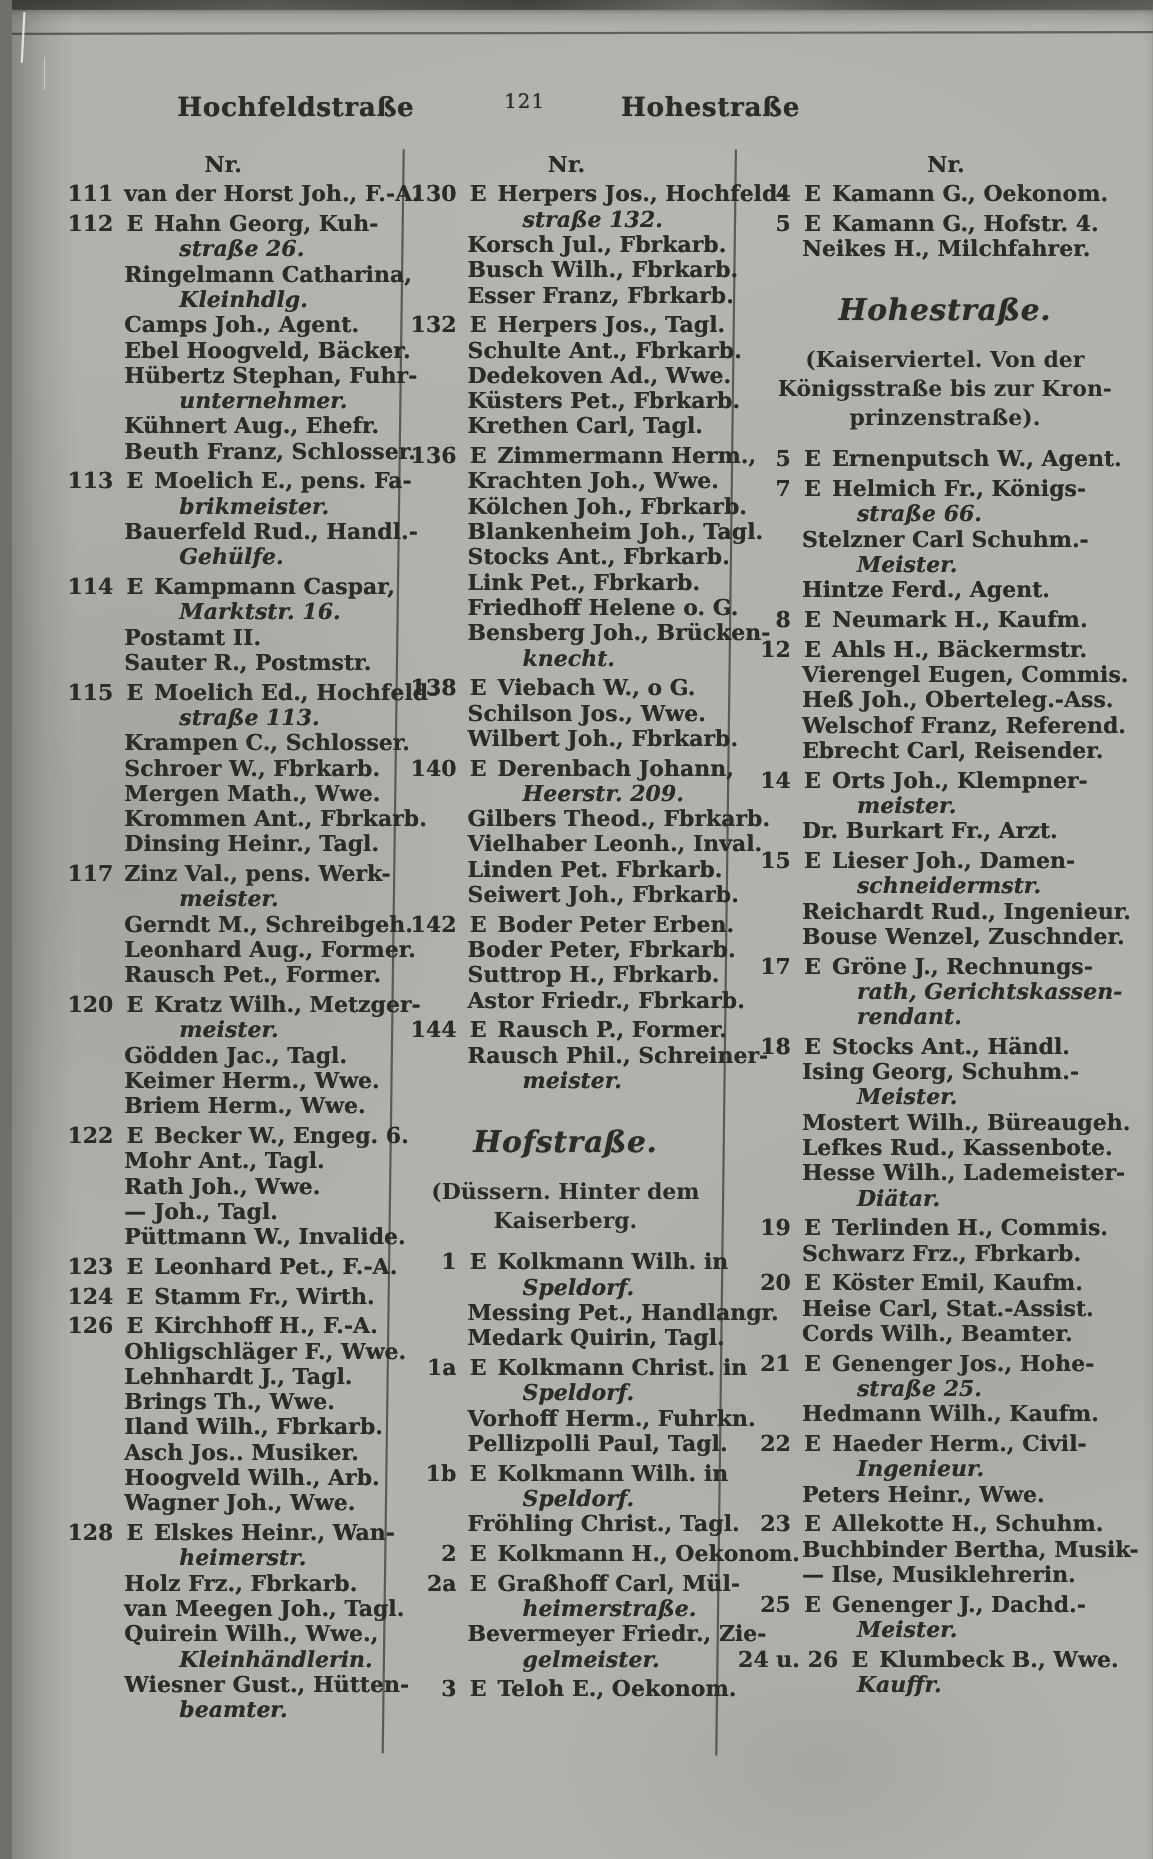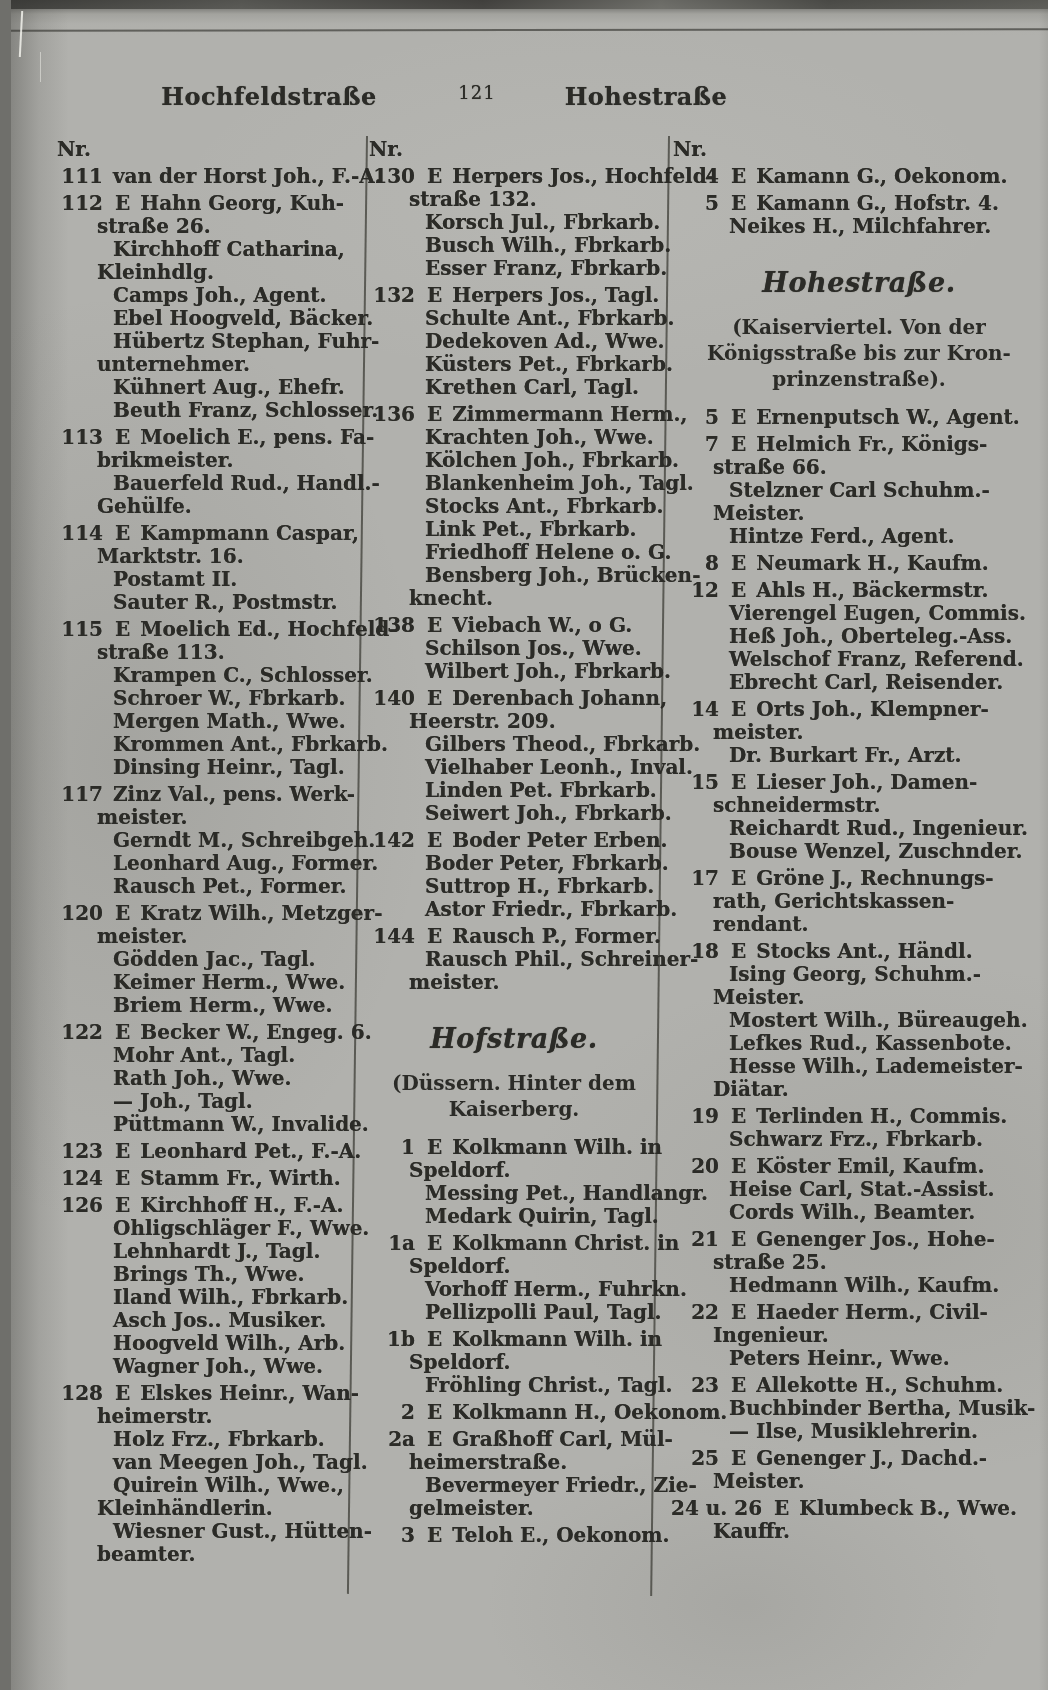--- a/index.html
+++ b/index.html
@@ -40,24 +40,24 @@
   .d2 { left:657px; top:136px; height:1460px; transform:rotate(0.70deg); }
 
   #columns { position:absolute; left:0; top:138px; width:100%; }
   .col { position:absolute; top:0; }
   .col-1 { left:44px;  width:294px; }
   .col-2 { left:356px; width:294px; }
   .col-3 { left:660px; width:376px; }
 
   .row { font-weight:bold; font-size:20px; line-height:23px; white-space:nowrap;
          text-shadow:0 0 .6px rgba(43,43,38,.75); }
-  .nr-label { padding-left:2px; }
+  .nr-label { padding-left:2px;text-align:center; }
   .l0 { margin-top:4px; }
   .l1 { padding-left:58px; }
-  .l2 { padding-left:42px; }
+  .l2 { padding-left:108px;font-style:italic; }
   .num { display:inline-block; min-width:48px; text-align:right; }
   .emark { display:inline-block; margin-left:12px; }
   .txt { margin-left:10px; }
 
   .sec-heading { text-align:center; font-size:27px; line-height:38px; font-weight:bold;
                  margin-top:26px; margin-bottom:12px; letter-spacing:.6px;
                  text-shadow:0 0 .8px rgba(40,40,34,.85);font-style:italic; }
   .sec-sub { text-align:center; font-weight:bold; font-size:20px; line-height:26px; margin-bottom:14px; }
 </style>
 </head>
@@ -77,21 +77,21 @@
 
   <div class="divider d1"></div>
   <div class="divider d2"></div>
 
   <div id="columns">
       <div class="col col-1">
         <div class="row nr-label">Nr.</div>
         <div class="row l0"><span class="num">111</span><span class="txt">van der Horst Joh., F.-A.</span></div>
         <div class="row l0"><span class="num">112</span><span class="emark">E</span><span class="txt">Hahn Georg, Kuh-</span></div>
         <div class="row l2">straße 26.</div>
-        <div class="row l1">Kirchhoff Catharina,</div>
+        <div class="row l1">Ringelmann Catharina,</div>
         <div class="row l2">Kleinhdlg.</div>
         <div class="row l1">Camps Joh., Agent.</div>
         <div class="row l1">Ebel Hoogveld, Bäcker.</div>
         <div class="row l1">Hübertz Stephan, Fuhr-</div>
         <div class="row l2">unternehmer.</div>
         <div class="row l1">Kühnert Aug., Ehefr.</div>
         <div class="row l1">Beuth Franz, Schlosser.</div>
         <div class="row l0"><span class="num">113</span><span class="emark">E</span><span class="txt">Moelich E., pens. Fa-</span></div>
         <div class="row l2">brikmeister.</div>
         <div class="row l1">Bauerfeld Rud., Handl.-</div>

